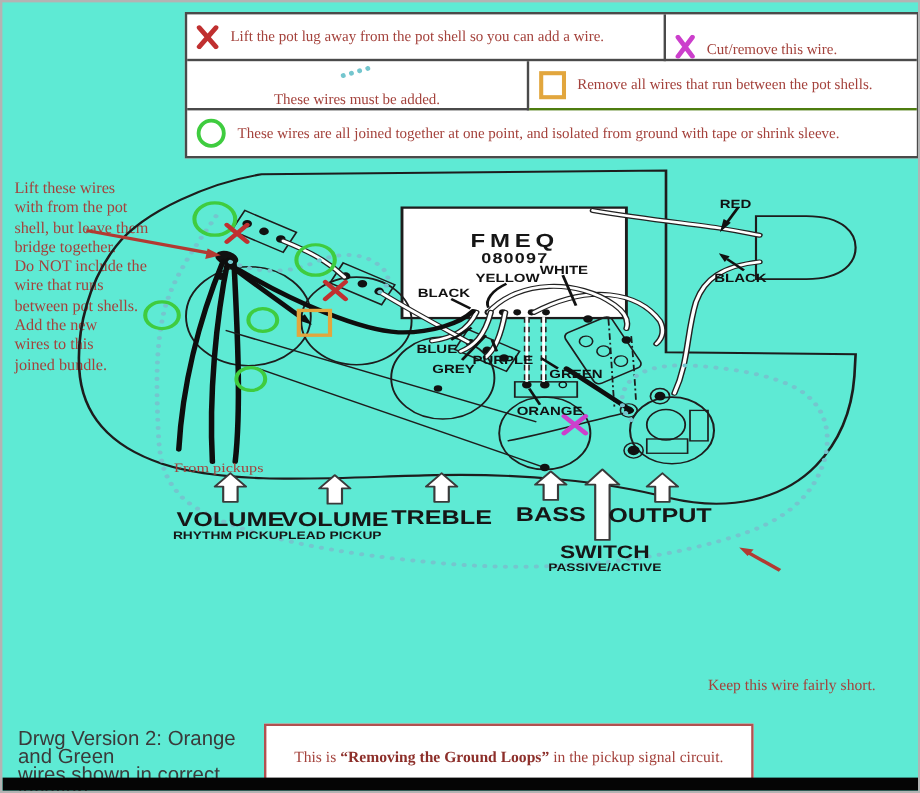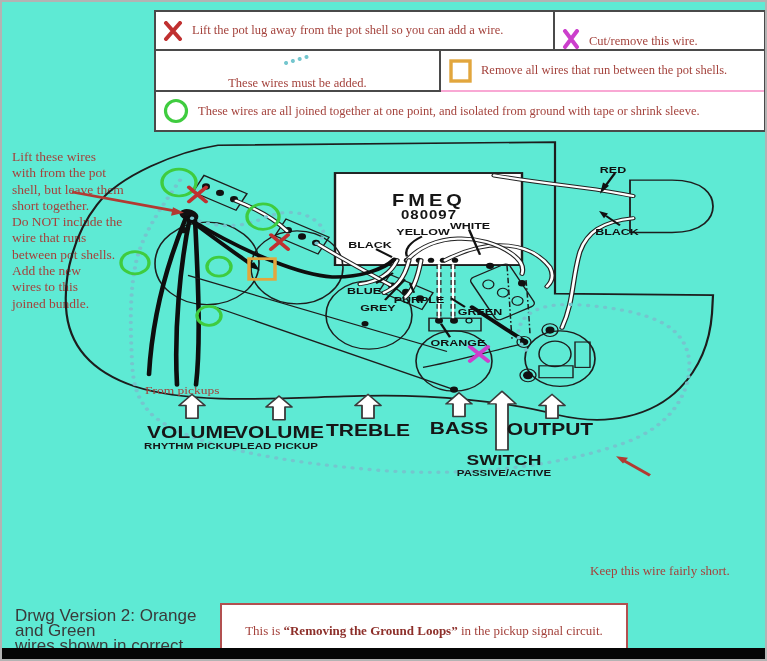--- a/index.html
+++ b/index.html
@@ -4,21 +4,21 @@
 <style>
   html,body{margin:0;padding:0;background:#e8e8e8;}
   #page{position:relative;width:767px;height:661px;background:#5eead4;border:2px solid #b3b3b3;box-sizing:border-box;overflow:hidden;font-family:"Liberation Serif","DejaVu Serif",serif;}
   
   #legend{position:absolute;left:152px;top:8px;width:612px;height:122px;border:2px solid #4a4a4a;box-sizing:border-box;background:#fff;}
   .lcell{position:absolute;display:flex;align-items:center;gap:9px;padding:0 7px;box-sizing:border-box;color:#A4423C;font-size:12.5px;white-space:nowrap;overflow:hidden;}
   .lcell svg{flex:0 0 auto;}
   #lc1{left:0;top:0;width:399px;height:39px;border-right:2px solid #4a4a4a;border-bottom:2px solid #4a4a4a;}
   #lc2{left:399px;top:0;width:209px;height:39px;border-bottom:2px solid #4a4a4a;align-items:flex-end;}
   #lc3{left:0;top:39px;width:285px;height:41px;border-right:2px solid #4a4a4a;border-bottom:2px solid #4a4a4a;flex-direction:column;}
-  #lc4{left:285px;top:39px;width:323px;height:41px;border-bottom:2px solid #f9a8d4;}
+  #lc4{left:285px;top:39px;width:323px;height:41px;border-bottom:2px solid #4d7c0f;}
   #lc5{left:0;top:80px;width:608px;height:38px;text-align:right;}
   
   #lift-note{position:absolute;left:10px;top:147px;width:140px;color:#A4423C;font-size:13.5px;line-height:16.3px;}
   #keep-short{position:absolute;left:588px;top:561px;width:178px;color:#A4423C;font-size:13px;}
   
   #version-note{position:absolute;left:13px;top:606px;width:190px;color:#3a3a3a;font-family:"Liberation Sans","DejaVu Sans",sans-serif;font-size:17px;line-height:15px;}
   #warning-box{position:absolute;left:218px;top:601px;width:408px;height:48px;border:2px solid #b25050;box-sizing:border-box;color:#A4423C;font-size:13px;line-height:19px;text-align:center;padding-top:16px;background:#fff;}
   #warning-box b{color:#8d2f2a;}
   #bottom-strip{position:absolute;left:0;top:646px;width:767px;height:11px;background:#050505;}
   
@@ -74,21 +74,21 @@
           <circle cx="13" cy="13" r="10.5" fill="none" stroke="#3FCC3F" stroke-width="3.2"></circle>
         </svg>
       <span>These wires are all joined together at one point, and isolated from ground with tape or shrink sleeve.</span>
     </div>
   </div>
 
   <div id="lift-note">
     <div>Lift these wires</div>
     <div>with from the pot</div>
     <div>shell, but leave them</div>
-    <div>short together.</div>
+    <div>bridge together.</div>
     <div>Do NOT include the</div>
     <div>wire that runs</div>
     <div>between pot shells.</div>
     <div>Add the new</div>
     <div>wires to this</div>
     <div>joined bundle.</div>
   </div>
 
   <svg id="diagram" width="767" height="480" viewBox="0 125 767 605" preserveAspectRatio="none">
 

